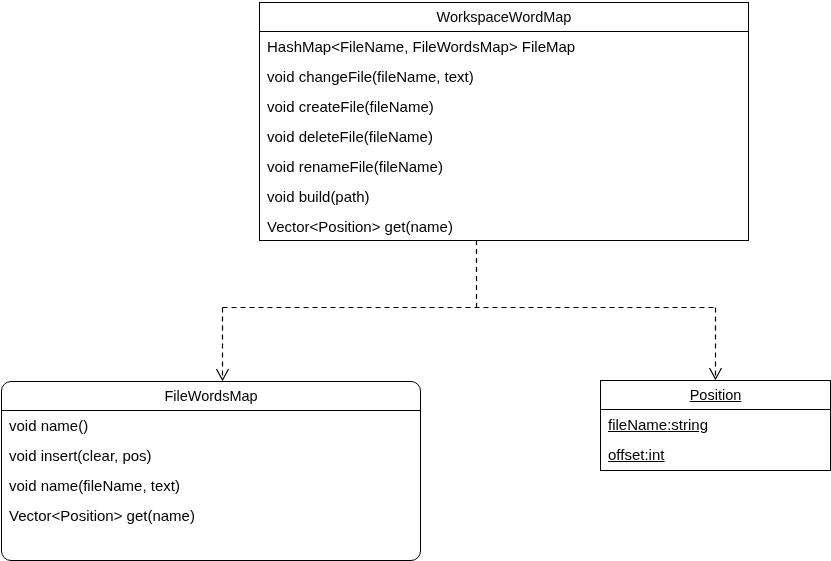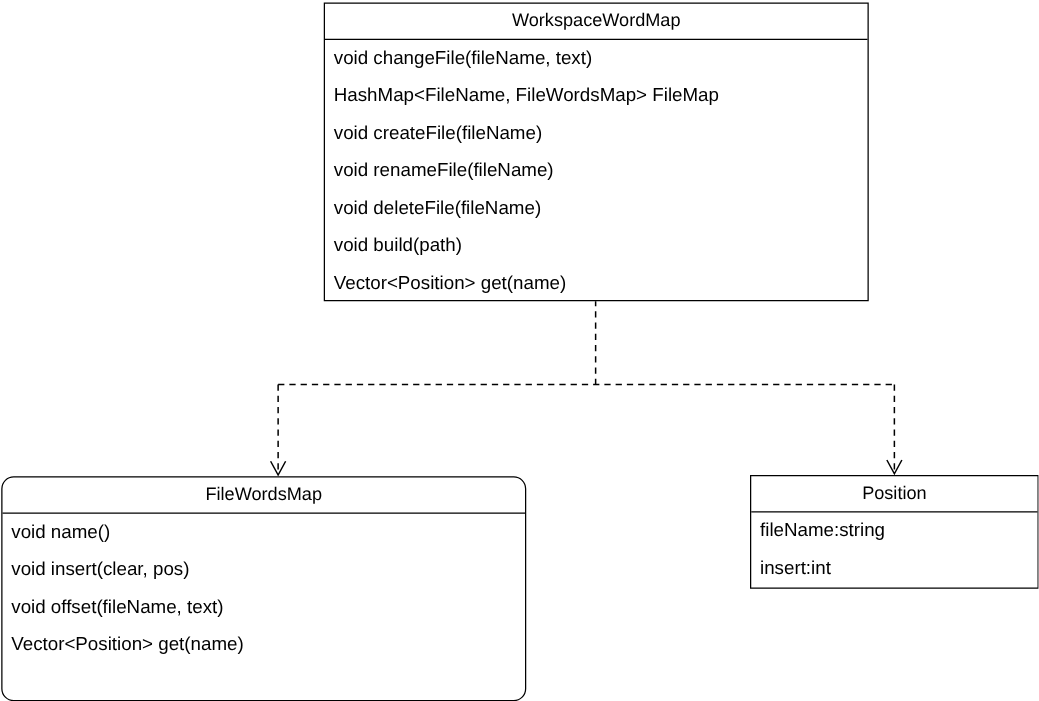--- a/index.html
+++ b/index.html
@@ -44,23 +44,23 @@
     box-sizing: border-box;
     height: 30px;
     line-height: 30px;
     padding-left: 7px;
     font-size: 15px;
     color: #000000;
     white-space: nowrap;
     overflow: hidden;
   }
   
-  #class-workspacewordmap { left: 259px; top: 2px;   width: 436px; height: 239px; }
+  #class-workspacewordmap { left: 259px; top: 2px;   width: 490px; height: 239px; }
   #class-filewordsmap     { left: 1px;   top: 381px; width: 420px; height: 180px; border-radius: 10px; }
-  #class-position         { left: 600px; top: 380px; width: 231px; height: 91px; }
+  #class-position         { left: 600px; top: 380px; width: 231px; height: 91px; text-decoration: underline; }
 
   #connector-layer {
     position: absolute;
     left: 0;
     top: 0;
     width: 831px;
     height: 561px;
     z-index: 1;
     pointer-events: none;
   }
@@ -79,41 +79,41 @@
     <path d="M 222.5 307.5 L 222.5 378" fill="none" stroke="#000000" stroke-width="1.2" stroke-dasharray="5 4"></path>
     <path d="M 216.5 369 L 222.5 380 L 228.5 369" fill="none" stroke="#000000" stroke-width="1.2" stroke-linecap="butt" stroke-linejoin="miter"></path>
 
     <path d="M 715.5 307.5 L 715.5 377" fill="none" stroke="#000000" stroke-width="1.2" stroke-dasharray="5 4"></path>
     <path d="M 709.5 368 L 715.5 379 L 721.5 368" fill="none" stroke="#000000" stroke-width="1.2" stroke-linecap="butt" stroke-linejoin="miter"></path>
   </svg>
 
   <div class="uml-class" id="class-workspacewordmap">
     <div class="uml-title">WorkspaceWordMap</div>
     <div class="uml-members">
+      <div class="uml-member">HashMap&lt;FileName, FileWordsMap&gt; FileMap</div>
       <div class="uml-member">void changeFile(fileName, text)</div>
-      <div class="uml-member">HashMap&lt;FileName, FileWordsMap&gt; FileMap</div>
       <div class="uml-member">void createFile(fileName)</div>
+      <div class="uml-member">void deleteFile(fileName)</div>
       <div class="uml-member">void renameFile(fileName)</div>
-      <div class="uml-member">void deleteFile(fileName)</div>
       <div class="uml-member">void build(path)</div>
       <div class="uml-member">Vector&lt;Position&gt; get(name)</div>
     </div>
   </div>
 
   <div class="uml-class" id="class-filewordsmap">
     <div class="uml-title">FileWordsMap</div>
     <div class="uml-members">
       <div class="uml-member">void name()</div>
       <div class="uml-member">void insert(clear, pos)</div>
-      <div class="uml-member">void offset(fileName, text)</div>
+      <div class="uml-member">void name(fileName, text)</div>
       <div class="uml-member">Vector&lt;Position&gt; get(name)</div>
     </div>
   </div>
 
   <div class="uml-class" id="class-position">
     <div class="uml-title">Position</div>
     <div class="uml-members">
       <div class="uml-member">fileName:string</div>
-      <div class="uml-member">insert:int</div>
+      <div class="uml-member">offset:int</div>
     </div>
   </div>
 
 </div>
 
 </body></html>

